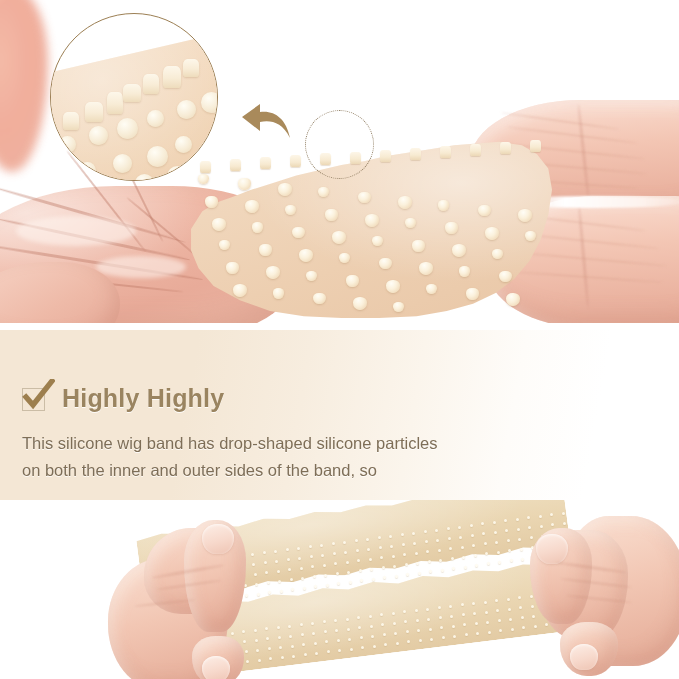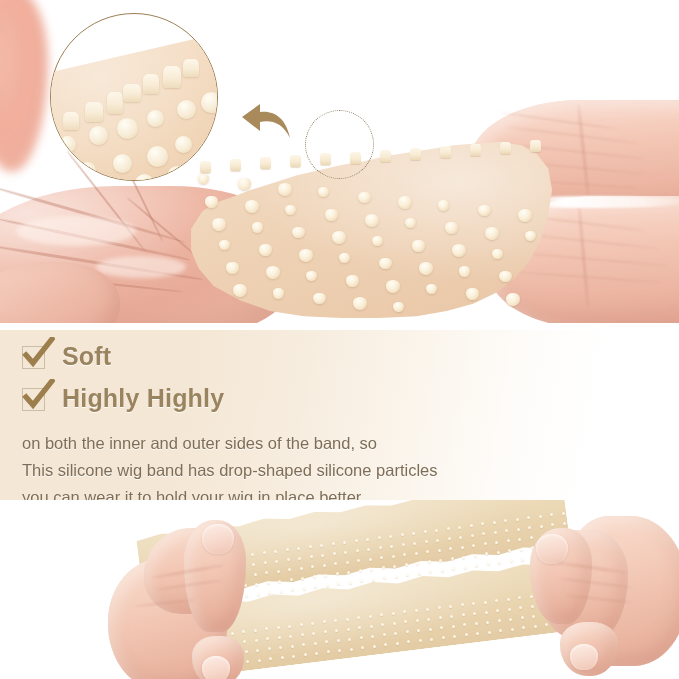--- a/index.html
+++ b/index.html
@@ -472,44 +472,34 @@
 
     <div id="dotted-circle"></div>
 
     <svg id="zoom-arrow" viewBox="0 0 52 42">
       <path d="M2,17 L20,4 L20,12 C34,10 46,18 50,38 C42,22 31,20 20,22 L20,31 Z" fill="#a98a5b"></path>
     </svg>
   </div>
 
   <div id="text-panel">
 
-    <div class="feature-row" id="feature-row-0">
-      <span class="checkbox">
-        <span class="box"></span>
-        <svg class="tick" viewBox="0 0 34 34">
-          <path d="M5,18 L12,26 L31,2" fill="none" stroke="#9d7f4e" stroke-width="5.4" stroke-linecap="square" stroke-linejoin="miter"></path>
-        </svg>
-      </span>
-      <span class="feature-label">Soft</span>
-    </div>
 
     <div class="feature-row" id="feature-row-1">
       <span class="checkbox">
         <span class="box"></span>
         <svg class="tick" viewBox="0 0 34 34">
           <path d="M5,18 L12,26 L31,2" fill="none" stroke="#9d7f4e" stroke-width="5.4" stroke-linecap="square" stroke-linejoin="miter"></path>
         </svg>
       </span>
       <span class="feature-label">Highly Highly</span>
     </div>
 
     <div id="description">
+      <span class="line">This silicone wig band has drop-shaped silicone particles</span>
       <span class="line">on both the inner and outer sides of the band, so</span>
-      <span class="line">This silicone wig band has drop-shaped silicone particles</span>
-      <span class="line">you can wear it to hold your wig in place better</span>
     </div>
   </div>
 
   <div id="bottom-photo">
 
     <div class="strip" id="strip-upper"></div>
     <div class="strip" id="strip-lower"></div>
     <div id="strip-dots">
         <div class="strip-dot" style="left: 182px; top: 62px;"></div>
         <div class="strip-dot" style="left: 193.5px; top: 60.48px;"></div>

